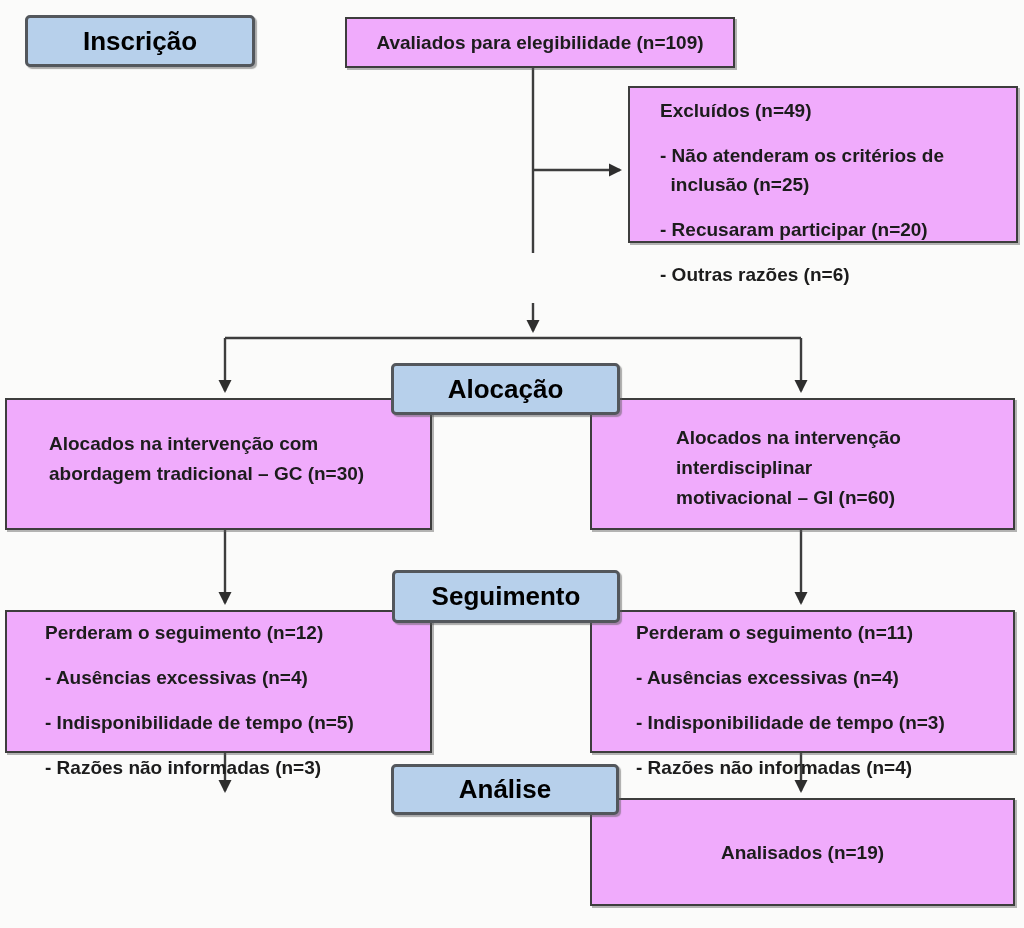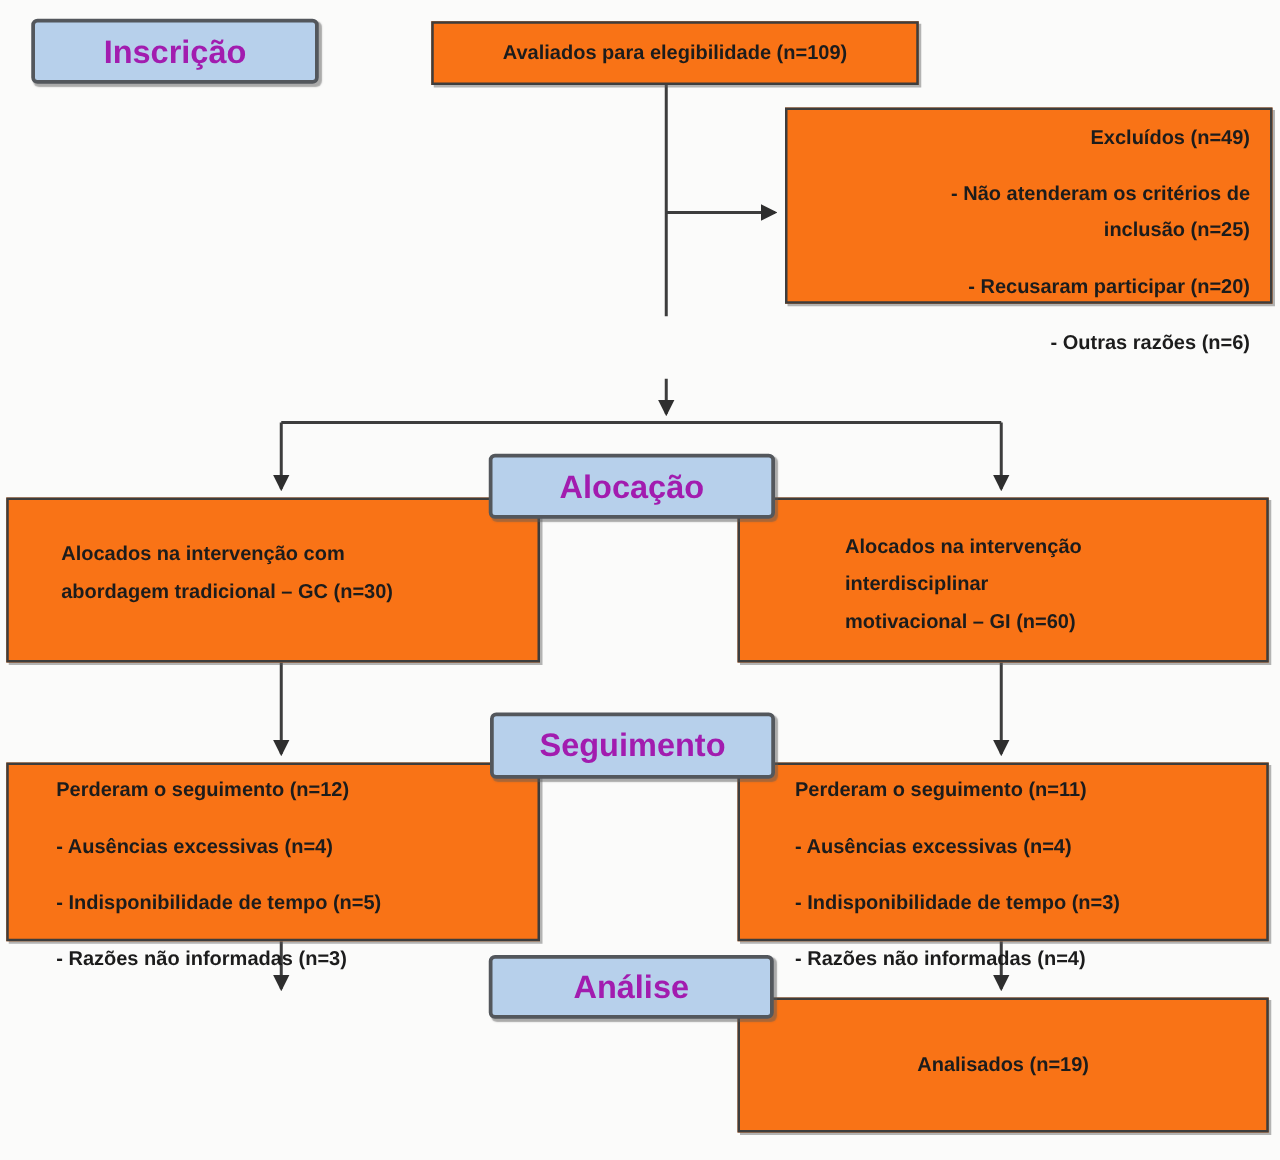--- a/index.html
+++ b/index.html
@@ -4,31 +4,31 @@
 <style>
   html,body{margin:0;padding:0;background:#ffffff;}
   #canvas{
     position:relative;width:1024px;height:928px;
     background:#fbfbfa;
     font-family:"Liberation Sans","DejaVu Sans",sans-serif;
     font-weight:bold;color:#1c1c1c;overflow:hidden;
   }
   #connectors{position:absolute;left:0;top:0;z-index:0;}
   .wbox{
-    position:absolute;background:#f97316;border:2px solid #3d3d3d;
+    position:absolute;background:#f0abfc;border:2px solid #3d3d3d;
     box-sizing:border-box;z-index:1;
     box-shadow:2px 2px 0 rgba(90,90,90,0.45);
-    font-size:16px;line-height:29px;
+    font-size:19px;line-height:29px;
   }
   .center{display:flex;align-items:center;justify-content:center;text-align:center;}
   .stage{
     position:absolute;background:#b7d0eb;border:3px solid #53575c;
     border-radius:5px;box-sizing:border-box;z-index:2;
     display:flex;align-items:center;justify-content:center;
-    color:#a21caf;font-size:26px;
+    color:#000000;font-size:26px;
     box-shadow:2px 2px 1px rgba(90,90,90,0.5);
   }
   .prewrap{white-space:pre-wrap;}
   .list-box .bullet-item{white-space:pre-wrap;margin-top:16px;}
 </style>
 </head>
 <body>
 
 <div id="canvas">
 
@@ -57,21 +57,21 @@
   <div class="stage" style="left:391px;top:363px;width:229px;height:52px;">Alocação</div>
 
   <div class="stage" style="left:392px;top:570px;width:228px;height:53px;">Seguimento</div>
 
   <div class="stage" style="left:391px;top:764px;width:228px;height:51px;">Análise</div>
 
   <div class="wbox center" style="left:345px;top:17px;width:390px;height:51px;">
     <span>Avaliados para elegibilidade (n=109)</span>
   </div>
 
-  <div class="wbox list-box" style="left:628px;top:86px;width:390px;height:157px;padding:8px 16px 0 30px;text-align:right;">
+  <div class="wbox list-box" style="left:628px;top:86px;width:390px;height:157px;padding:8px 16px 0 30px;">
     <div>Excluídos (n=49)</div>
     <div>
         <div class="bullet-item">- Não atenderam os critérios de
   inclusão (n=25)</div>
         <div class="bullet-item">- Recusaram participar (n=20)</div>
         <div class="bullet-item">- Outras razões (n=6)</div>
       </div>
   </div>
 
 

